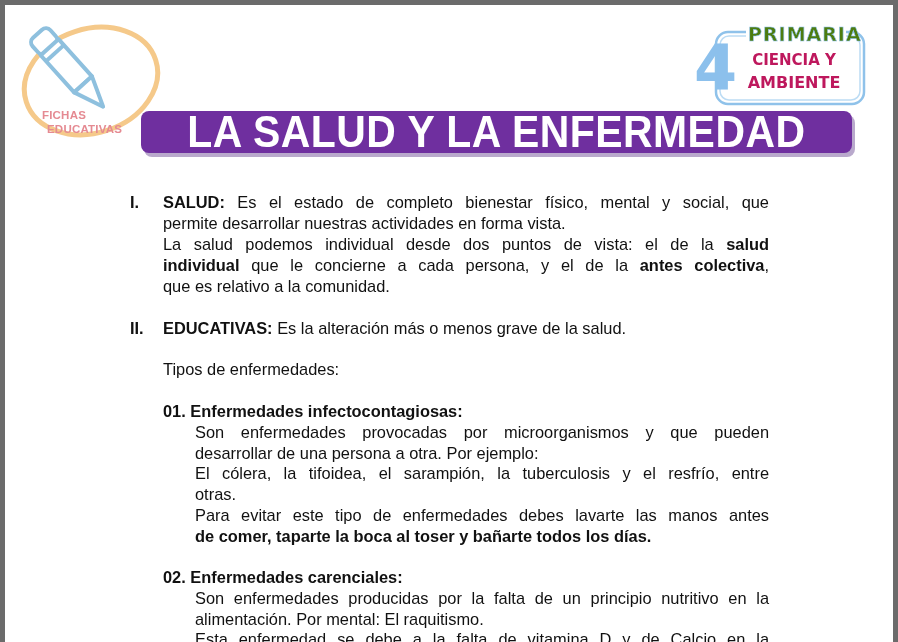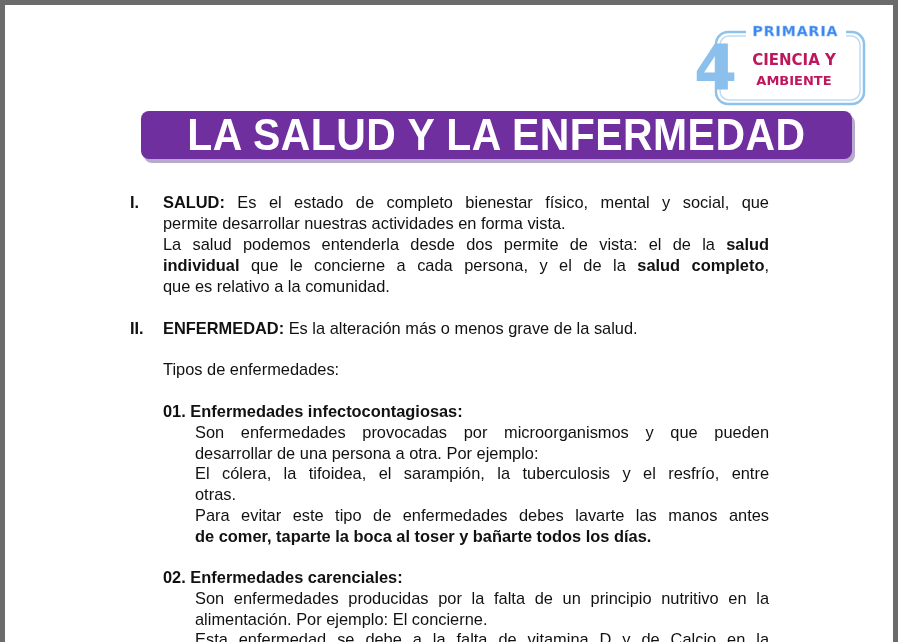--- a/index.html
+++ b/index.html
@@ -21,32 +21,32 @@
   }
   .logo-text.l1 { left: 29px; top: 95px; }
   .logo-text.l2 { left: 34px; top: 109px; }
 
   
   .badge { position: absolute; left: 683px; top: 14px; width: 180px; height: 95px; }
   .badge-label {
     position: absolute; color: #be185d; font-weight: bold; text-align: center;
     font-family: "DejaVu Sans", sans-serif;
   }
-  .badge-top { left: 60px; top: 4px; width: 95px; font-size: 14px; letter-spacing: 1px;
-    -webkit-text-stroke: 0.6px #8fc2ea; color: #3b82f6; }
+  .badge-top { left: 60px; top: 4px; width: 95px; font-size: 19px; letter-spacing: 1px;
+    -webkit-text-stroke: 0.6px #8fc2ea; color: #4d7c0f; }
   .badge-l1 { left: 56px; top: 32px; width: 100px; font-size: 15px; }
-  .badge-l2 { left: 56px; top: 54px; width: 100px; font-size: 13px; }
+  .badge-l2 { left: 56px; top: 54px; width: 100px; font-size: 16px; }
   .badge-num {
     position: absolute; left: 6px; top: 18px; font-size: 62px; font-weight: bold;
     color: #8cc0ec; font-family: "DejaVu Sans", sans-serif; line-height: 62px;
   }
 
   
   .title-banner {
-    position: absolute; left: 136px; top: 106px; width: 711px; height: 48px;
+    position: absolute; left: 136px; top: 106px; width: 711px; height: 42px;
     background: #6f2f9f; border-radius: 8px;
     box-shadow: 3px 4px 0 #b9a9cc;
     display: flex; align-items: center; justify-content: center;
   }
   .title-text {
     color: #ffffff; font-weight: bold; font-size: 44px; letter-spacing: 0.5px;
     font-family: "Liberation Sans", sans-serif;
     transform: scaleX(0.93); white-space: nowrap;
   }
 
@@ -58,20 +58,35 @@
   .line { position: absolute; white-space: nowrap; }
   .just { text-align: justify; text-align-last: justify; white-space: normal; }
   b { font-weight: bold; }
   .num { position: absolute; font-weight: bold; }
 </style>
 </head>
 <body>
 
 <div class="page">
 
+  <div class="logo">
+    <svg width="150" height="135" viewBox="0 0 150 135">
+      <ellipse cx="78" cy="68" rx="68" ry="52" fill="none" stroke="#f5c98a" stroke-width="5" transform="rotate(-18 78 68)"></ellipse>
+    </svg>
+    <svg style="position:absolute;left:8px;top:8px" width="100" height="100" viewBox="0 0 100 100">
+      <g transform="rotate(-42 50 50)" fill="#ffffff" stroke="#8ec0de" stroke-width="4" stroke-linejoin="round">
+        <rect x="38" y="0" width="24" height="20" rx="6"></rect>
+        <rect x="38" y="18" width="24" height="50"></rect>
+        <path d="M38 68 L62 68 L50 98 Z"></path>
+        <line x1="38" y1="26" x2="62" y2="26"></line>
+      </g>
+    </svg>
+    <div class="logo-text l1">FICHAS</div>
+    <div class="logo-text l2">EDUCATIVAS</div>
+  </div>
 
   <div class="badge">
     <svg width="180" height="95" viewBox="0 0 180 95">
       <rect x="28" y="13" width="148" height="72" rx="12" fill="none" stroke="#8fc2ea" stroke-width="2.5"></rect>
       <rect x="32" y="17" width="140" height="64" rx="9" fill="none" stroke="#bcdcf4" stroke-width="1.5"></rect>
       <rect x="58" y="3" width="100" height="20" fill="#ffffff"></rect>
     </svg>
     <div class="badge-num">4</div>
     <div class="badge-label badge-top">PRIMARIA</div>
     <div class="badge-label badge-l1">CIENCIA Y</div>
@@ -84,49 +99,49 @@
 
   <div class="content">
 
     <div class="num" style="left:125px; top:187px;">I.</div>
     <div class="line just" style="left:158px; top:187px; width:606px;">
       <b>SALUD:</b>
       <span>Es el estado de completo bienestar físico, mental y social, que</span>
     </div>
     <div class="line" style="left:158px; top:208px;">permite desarrollar nuestras actividades en forma vista.</div>
     <div class="line just" style="left:158px; top:229px; width:606px;">
-      <span>La salud podemos entenderla desde dos permite de vista: el de la</span>
+      <span>La salud podemos individual desde dos puntos de vista: el de la</span>
       <b>salud</b>
     </div>
     <div class="line just" style="left:158px; top:250px; width:606px;">
       <b>individual</b>
       <span>que le concierne a cada persona, y el de la</span>
-      <b>salud completo</b><span>,</span>
+      <b>antes colectiva</b><span>,</span>
     </div>
     <div class="line" style="left:158px; top:271px;">que es relativo a la comunidad.</div>
 
     <div class="num" style="left:125px; top:313px;">II.</div>
     <div class="line" style="left:158px; top:313px;">
-      <b>ENFERMEDAD:</b>
+      <b>EDUCATIVAS:</b>
       <span>Es la alteración más o menos grave de la salud.</span>
     </div>
     <div class="line" style="left:158px; top:354px;">Tipos de enfermedades:</div>
 
     <div class="line" style="left:158px; top:396px; font-weight:bold;">
       <span>01.</span>
       <span>Enfermedades infectocontagiosas:</span>
     </div>
     <div class="line just" style="left:190px; top:417px; width:574px;">Son enfermedades provocadas por microorganismos y que pueden</div>
     <div class="line" style="left:190px; top:438px;">desarrollar de una persona a otra. Por ejemplo:</div>
     <div class="line just" style="left:190px; top:458px; width:574px;">El cólera, la tifoidea, el sarampión, la tuberculosis y el resfrío, entre</div>
     <div class="line" style="left:190px; top:479px;">otras.</div>
     <div class="line just" style="left:190px; top:500px; width:574px;">Para evitar este tipo de enfermedades debes lavarte las manos antes</div>
     <div class="line" style="left:190px; top:521px;font-weight:bold;">de comer, taparte la boca al toser y bañarte todos los días.</div>
 
     <div class="line" style="left:158px; top:562px; font-weight:bold;">
       <span>02.</span>
       <span>Enfermedades carenciales:</span>
     </div>
     <div class="line just" style="left:190px; top:583px; width:574px;">Son enfermedades producidas por la falta de un principio nutritivo en la</div>
-    <div class="line" style="left:190px; top:604px;">alimentación. Por ejemplo: El concierne.</div>
+    <div class="line" style="left:190px; top:604px;">alimentación. Por mental: El raquitismo.</div>
     <div class="line just" style="left:190px; top:624px; width:574px;">Esta enfermedad se debe a la falta de vitamina D y de Calcio en la</div>
   </div>
 </div>
 
 </body></html>

